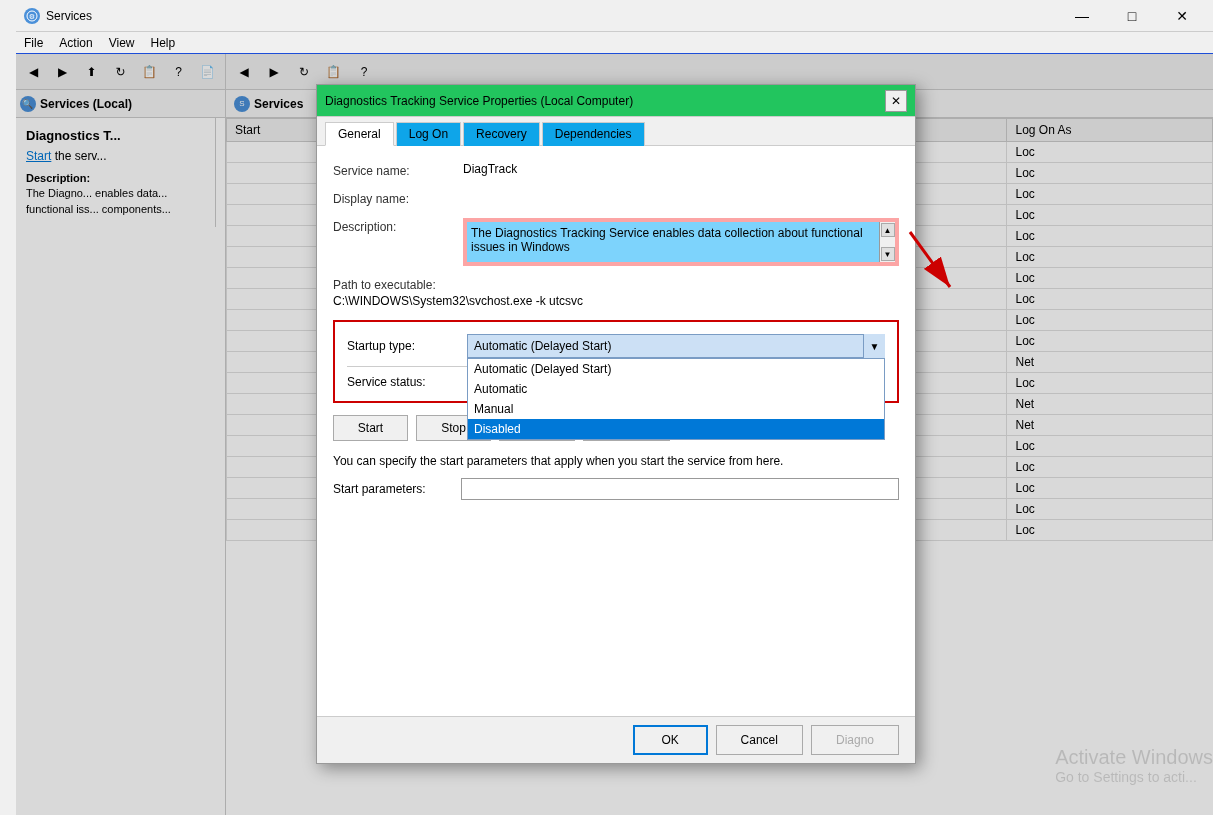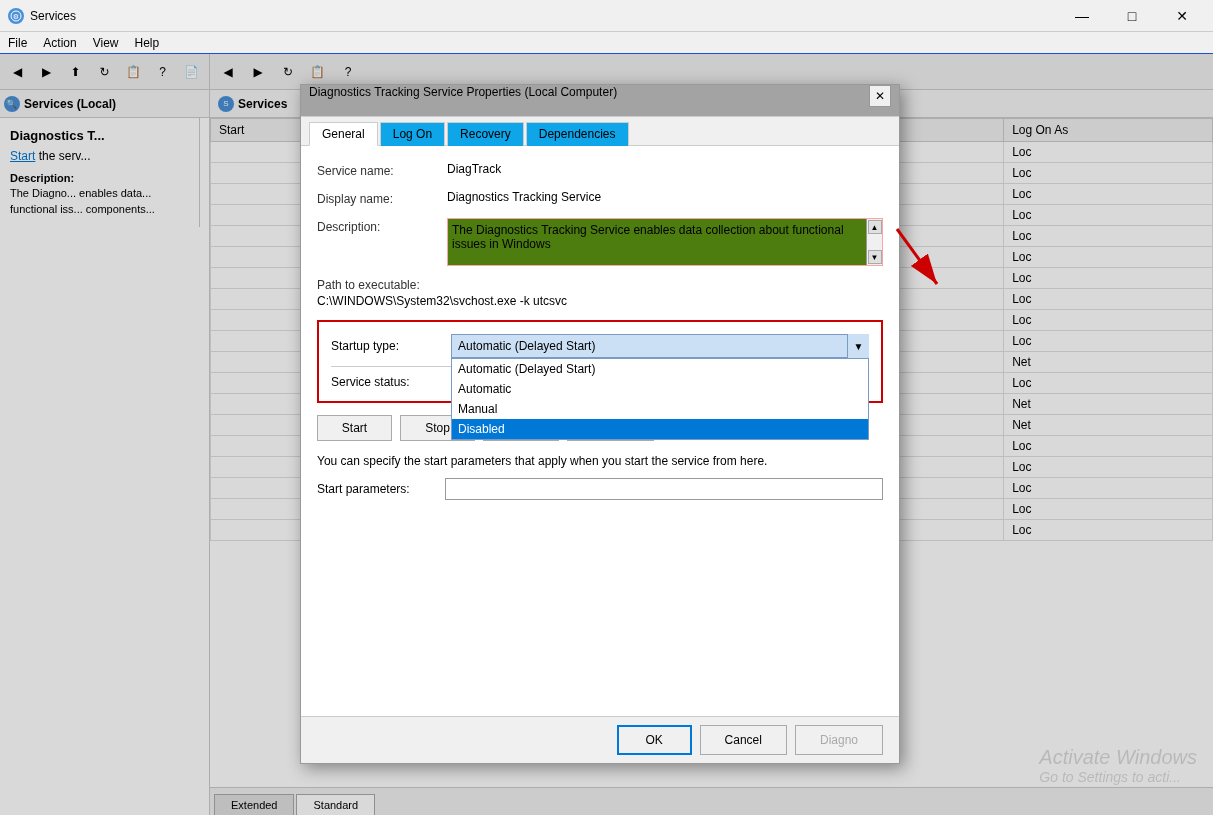--- a/index.html
+++ b/index.html
@@ -239,23 +239,24 @@
     .dialog {
       background: #f0f0f0;
       border: 1px solid #999;
       box-shadow: 4px 4px 16px rgba(0,0,0,0.4);
       width: 600px;
       min-height: 680px;
       display: flex;
       flex-direction: column;
     }
     .dialog-titlebar {
-      background: #a3a3a3;
+      background: #22c55e;
       height: 32px;
       display: flex;
+      align-items: center;
       padding: 0 8px;
       border-bottom: 1px solid #ccc;
     }
     .dialog-title {
       flex: 1;
       font-size: 12px;
     }
     .dialog-close-btn {
       width: 22px; height: 22px;
       border: 1px solid #999;
@@ -309,25 +310,25 @@
       width: 130px;
       min-width: 130px;
       color: #333;
       padding-top: 2px;
     }
     .form-value {
       flex: 1;
       color: #000;
     }
     .form-value.desc {
-      border: 1px solid #fca5a5;
+      border: 4px solid #fca5a5;
       padding: 4px;
       min-height: 48px;
       font-size: 12px;
-      background: #4d7c0f;
+      background: #7dd3fc;
       position: relative;
     }
     .desc-scrollbar {
       position: absolute;
       right: 0; top: 0; bottom: 0;
       width: 16px;
       background: #f0f0f0;
       border-left: 1px solid #999;
       display: flex;
       flex-direction: column;
@@ -508,31 +509,30 @@
     }
     .footer-btn.disabled {
       color: #aaa;
       cursor: default;
     }
 
     
     .watermark {
       position: absolute;
       bottom: 30px;
-      right: 16px;
+      right: 0;
       font-size: 20px;
       color: rgba(0,0,0,0.15);
-      font-style: italic;
       pointer-events: none;
     }
   </style>
 </head>
 <body>
 
-<div style="width:1213px;height:815px;position:relative;overflow:hidden;">
+<div style="width:1213px;height:815px;position:relative;overflow:hidden;padding-left:16px;">
 
   <div class="titlebar">
     <span class="titlebar-icon">
       <svg width="12" height="12" viewBox="0 0 12 12">
           <circle cx="6" cy="6" r="5" fill="#4a90d9" stroke="white" stroke-width="1"></circle>
           <text x="6" y="9" text-anchor="middle" fill="white" font-size="7">⚙</text>
         </svg>
     </span>
     <span class="titlebar-title">Services</span>
     <div class="titlebar-controls">
@@ -738,24 +738,20 @@
     <td></td>
     <td></td>
     <td></td>
     <td>Manual</td>
     <td>Loc</td>
   </tr>
             </tbody>
         </table>
       </div>
 
-      <div class="bottom-tabs">
-        <div class="tab">Extended</div>
-        <div class="tab active">Standard</div>
-      </div>
     </div>
 
     <div class="watermark">
       <div>Activate Windows</div>
       <div style="font-size:14px;">Go to Settings to acti...</div>
     </div>
 
     <div class="overlay">
       <div class="dialog">
 
@@ -773,21 +769,20 @@
 
         <div class="dialog-content">
 
           <div class="form-row">
             <span class="form-label">Service name:</span>
             <span class="form-value">DiagTrack</span>
           </div>
 
           <div class="form-row">
             <span class="form-label">Display name:</span>
-            <span class="form-value">Diagnostics Tracking Service</span>
           </div>
 
           <div class="form-row">
             <span class="form-label">Description:</span>
             <div class="form-value desc" style="padding-right:20px;">
               <span>The Diagnostics Tracking Service enables data collection about functional issues in Windows</span>
               <div class="desc-scrollbar">
                 <div class="scroll-btn">▲</div>
 
                 <div style="position:absolute;left:20px;top:0;pointer-events:none;">

